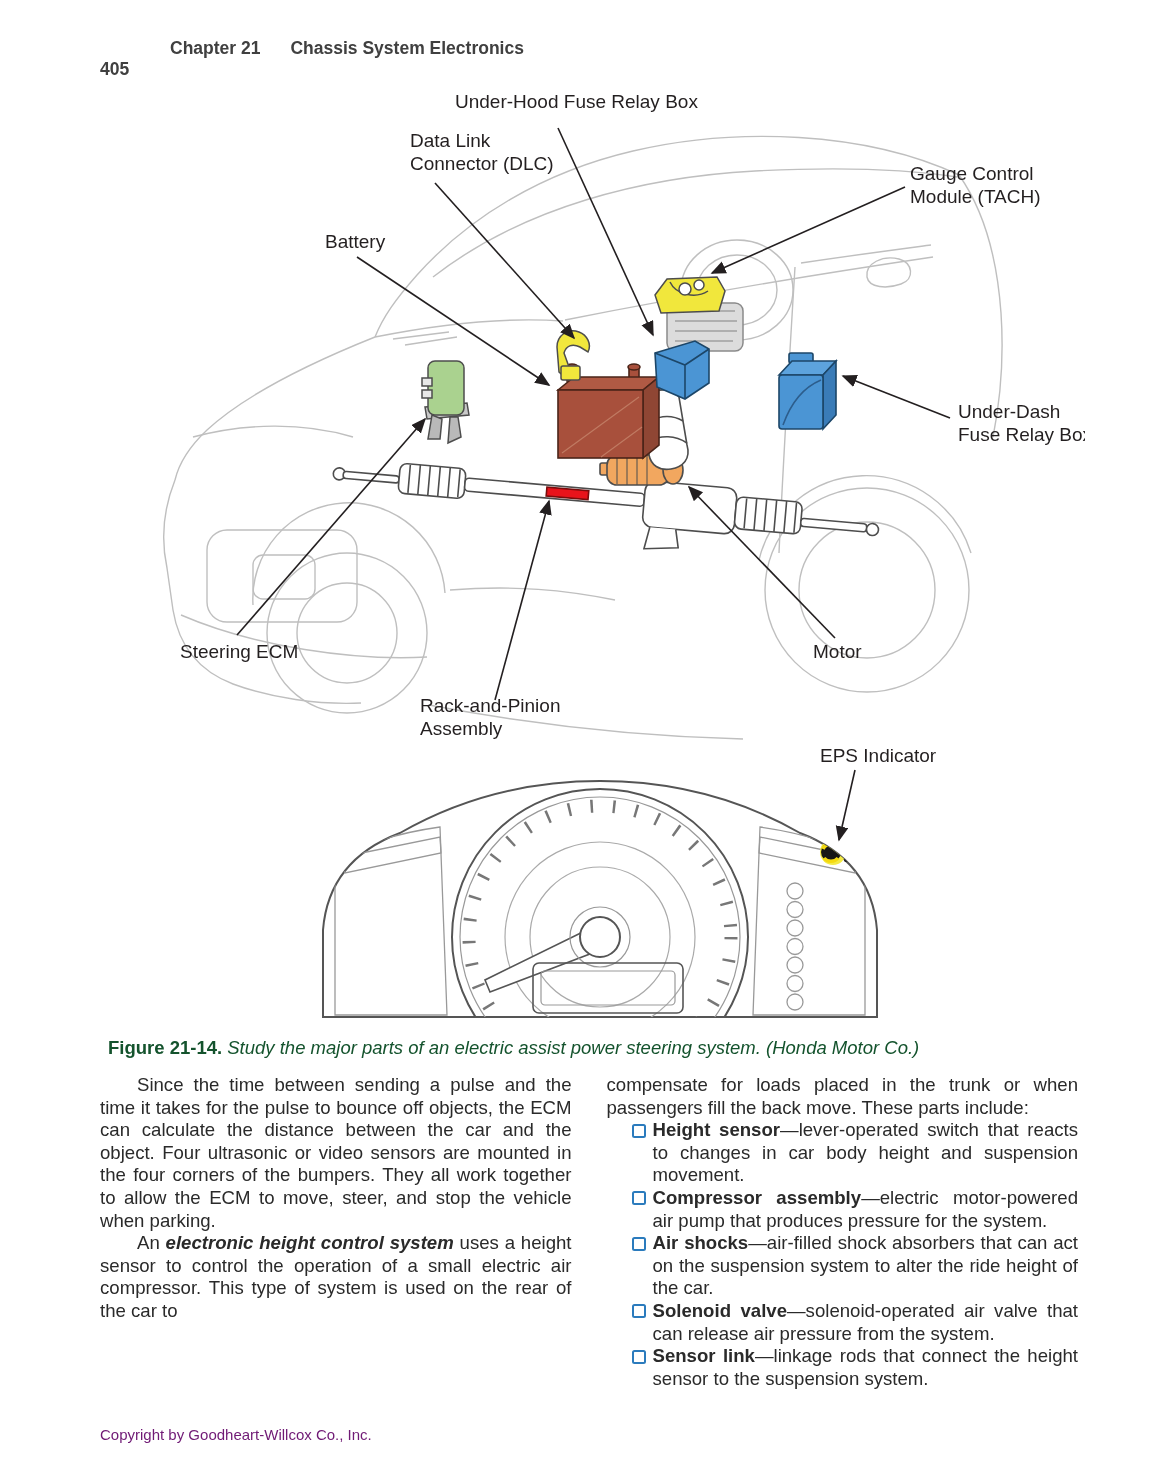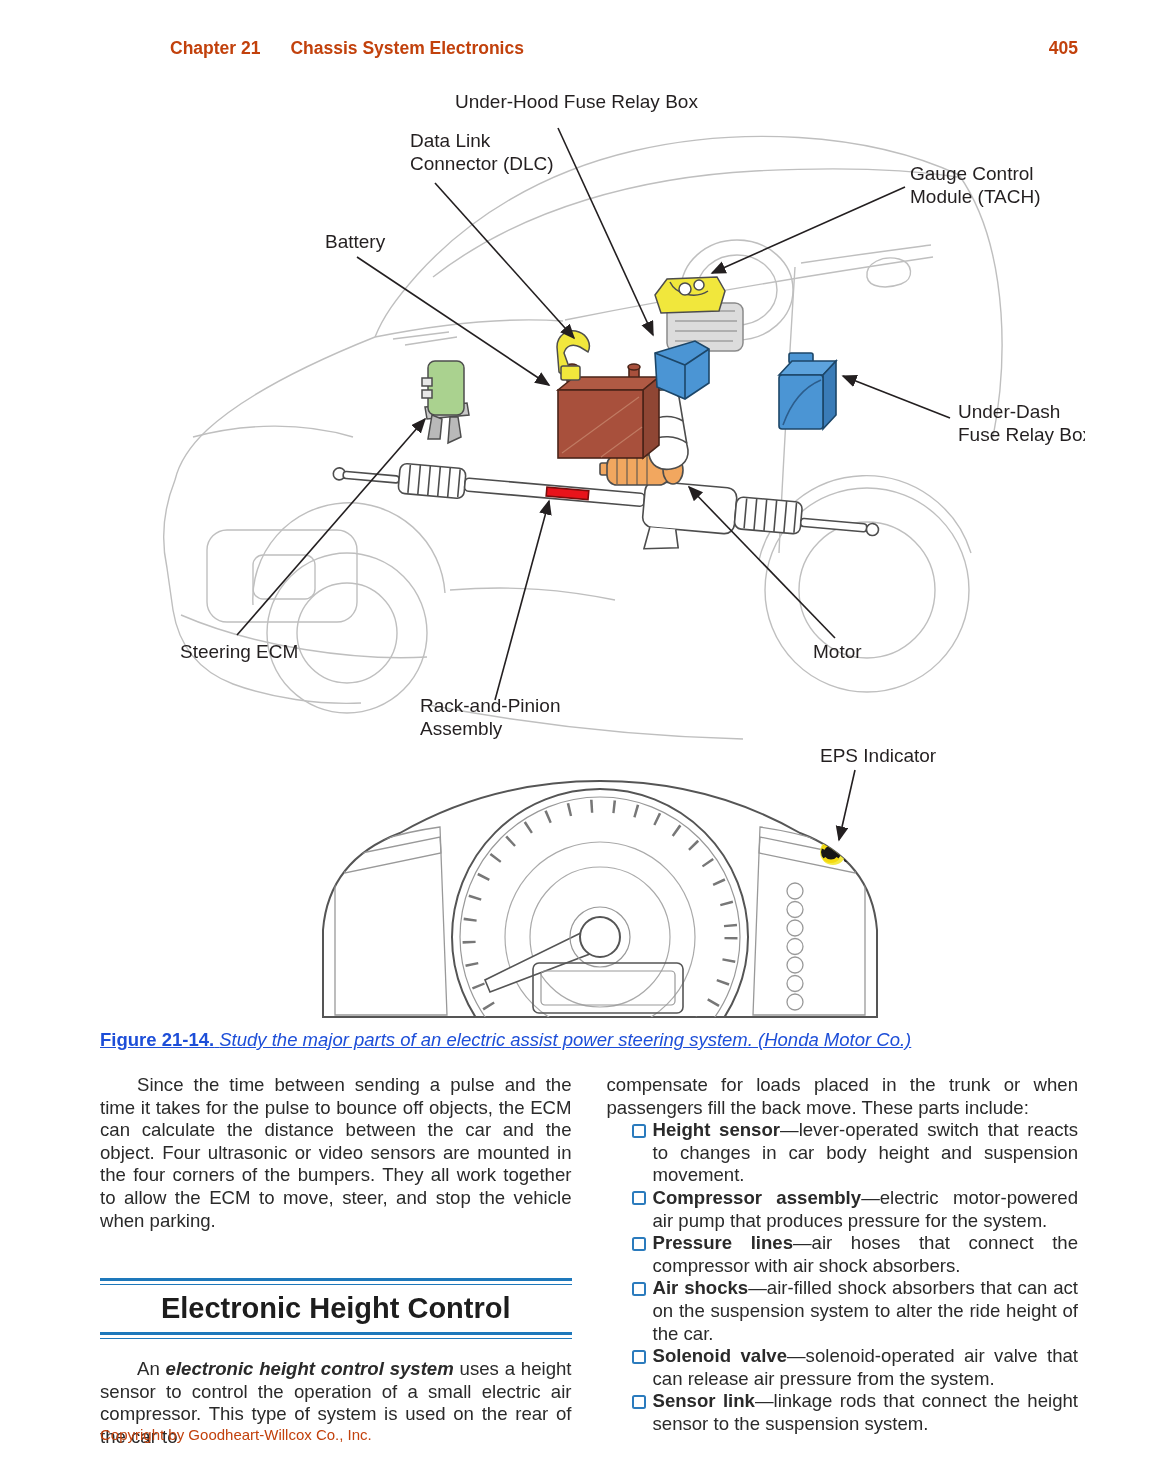--- a/index.html
+++ b/index.html
@@ -1,49 +1,49 @@
 <!DOCTYPE html>
 <html><head>
 <meta charset="utf-8">
 <style>
   html,body{margin:0;padding:0;background:#ffffff;}
   .page{
     position:relative;width:1156px;height:1479px;background:#ffffff;overflow:hidden;
     font-family:"Liberation Sans",sans-serif;color:#2a2a2a;
   }
   
-  .header{position:absolute;left:100px;top:38px;width:978px;display:flex;justify-content:space-between;
-    font-weight:bold;font-size:17.5px;color:#c2410c;}
+  .header{position:absolute;left:100px;top:38px;width:978px;display:flex;justify-content:flex-end;
+    font-weight:bold;font-size:17.5px;color:#404040;flex-direction:column;}
   .header-left{display:flex;gap:30px;margin-left:70px;}
   
   .fig{position:absolute;left:95px;top:85px;}
   .fig text{font-family:"Liberation Sans",sans-serif;font-size:19px;fill:#231f20;}
   
-  .caption{position:absolute;left:100px;top:1029px;width:960px;font-size:18.5px;color:#1d4ed8;margin:0;text-decoration:underline;}
+  .caption{position:absolute;left:100px;top:1029px;width:960px;font-size:18.5px;color:#14532d;margin:8px;}
   .caption .cap-label{font-weight:bold;font-style:normal;}
   .caption .cap-text{font-style:italic;}
   
   .columns{position:absolute;left:100px;top:1074px;width:978px;display:flex;gap:35px;}
   .col{width:472px;font-size:18.6px;line-height:22.6px;text-align:justify;}
   .col p{margin:0;}
   .indent{text-indent:37px;}
   .term-bi{font-weight:bold;font-style:italic;}
   
   .head-block{margin-top:46px;margin-bottom:19px;}
   .rule{background:#1e78bb;height:3px;}
   .rule.thin{height:1.5px;margin-top:2.5px;}
   .sec-heading{font-size:29px;font-weight:bold;text-align:center;color:#1d1d1d;
     margin:0;padding:7px 0 8px 0;line-height:32px;}
   
   .bullets{list-style:none;margin:0;padding:0;}
   .bullets li{position:relative;padding-left:46px;margin:0;}
   .sq{position:absolute;left:25px;top:4.5px;width:10px;height:10px;border:2.5px solid #2b7bbd;border-radius:2.5px;}
   .bterm{font-weight:bold;}
   
-  .footer{position:absolute;left:100px;top:1426px;font-size:15px;color:#c2410c;}
+  .footer{position:absolute;left:100px;top:1426px;font-size:15px;color:#701a75;}
 </style>
 </head>
 <body>
 
 <div class="page">
 
   <div class="header">
     <div class="header-left">
       <span>Chapter 21</span>
       <span>Chassis System Electronics</span>
@@ -236,36 +236,28 @@
   </svg>
 
   <p class="caption">
     <span class="cap-label">Figure 21-14.</span>
     <span class="cap-text">Study the major parts of an electric assist power steering system. (Honda Motor Co.)</span>
   </p>
 
   <div class="columns">
     <div class="col">
       <p class="indent">Since the time between sending a pulse and the time it takes for the pulse to bounce off objects, the ECM can calculate the distance between the car and the object. Four ultrasonic or video sensors are mounted in the four corners of the bumpers. They all work together to allow the ECM to move, steer, and stop the vehicle when parking.</p>
-      <div class="head-block">
-        <div class="rule"></div>
-        <div class="rule thin"></div>
-        <h2 class="sec-heading">Electronic Height Control</h2>
-        <div class="rule"></div>
-        <div class="rule thin"></div>
-      </div>
       <p class="indent"><span>An </span><span class="term-bi">electronic height control system</span><span> uses a height sensor to control the operation of a small electric air compressor. This type of system is used on the rear of the car to</span></p>
     </div>
 
     <div class="col">
       <p>compensate for loads placed in the trunk or when passengers fill the back move. These parts include:</p>
       <ul class="bullets">
         <li><span class="sq"></span><span class="bterm">Height sensor</span><span>—lever-operated switch that reacts to changes in car body height and suspension movement.</span></li>
         <li><span class="sq"></span><span class="bterm">Compressor assembly</span><span>—electric motor-powered air pump that produces pressure for the system.</span></li>
-        <li><span class="sq"></span><span class="bterm">Pressure lines</span><span>—air hoses that connect the compressor with air shock absorbers.</span></li>
         <li><span class="sq"></span><span class="bterm">Air shocks</span><span>—air-filled shock absorbers that can act on the suspension system to alter the ride height of the car.</span></li>
         <li><span class="sq"></span><span class="bterm">Solenoid valve</span><span>—solenoid-operated air valve that can release air pressure from the system.</span></li>
         <li><span class="sq"></span><span class="bterm">Sensor link</span><span>—linkage rods that connect the height sensor to the suspension system.</span></li>
       </ul>
     </div>
   </div>
 
   <div class="footer">Copyright by Goodheart-Willcox Co., Inc.</div>
 
 </div>

